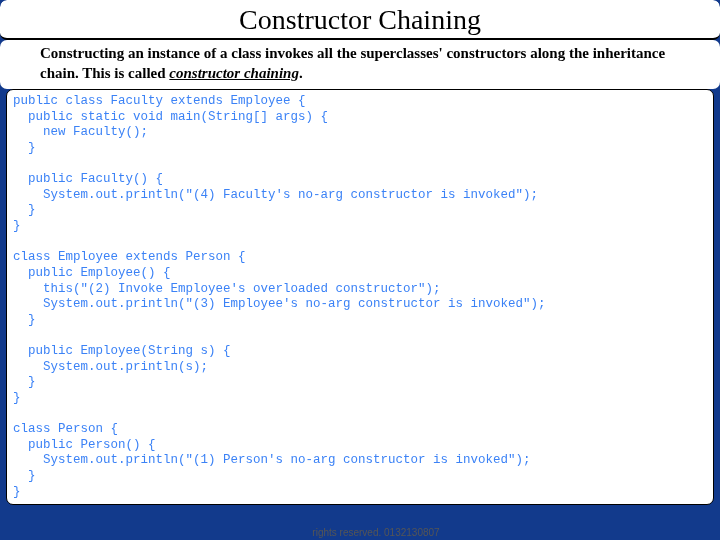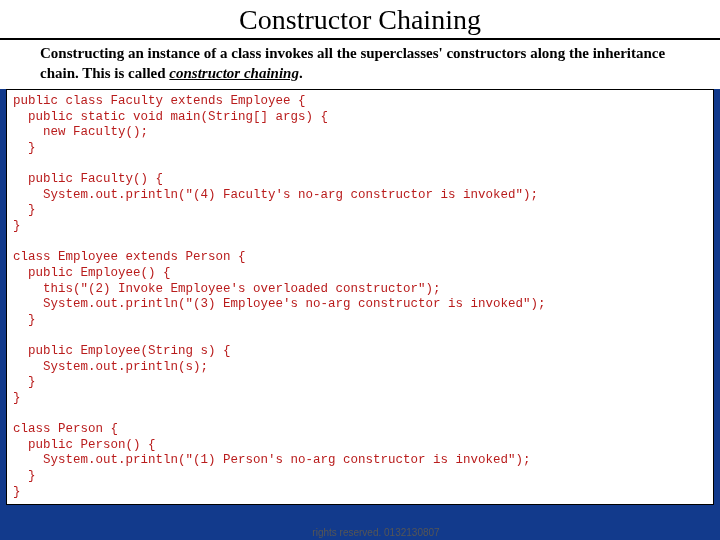--- a/index.html
+++ b/index.html
@@ -1,15 +1,15 @@
 <!DOCTYPE html>
 <html><head>
 <meta charset="utf-8">
 <style>
-  * { margin: 0; padding: 0; box-sizing: border-box; }
+  * { margin: 0; padding: 0; box-sizing: border-box; border-radius: 7px; }
   body {
     width: 720px;
     height: 540px;
     background: #123a8c;
     font-family: Georgia, 'Times New Roman', serif;
     overflow: hidden;
     position: relative;
   }
   .slide {
     width: 720px;
@@ -43,21 +43,21 @@
   }
   .code-box {
     background: #fff;
     border: 1px solid #000;
     margin: 0 6px 0 6px;
     padding: 4px 6px;
     font-family: 'Courier New', monospace;
     font-size: 12.5px;
     line-height: 1.25;
     white-space: pre;
-    color: #b91c1c;
+    color: #3b82f6;
   }
   .footer {
     position: absolute;
     bottom: 2px;
     left: 16px;
     width: 100%;
     text-align: center;
     font-size: 10px;
     color: #555;
     font-family: Arial, sans-serif;

